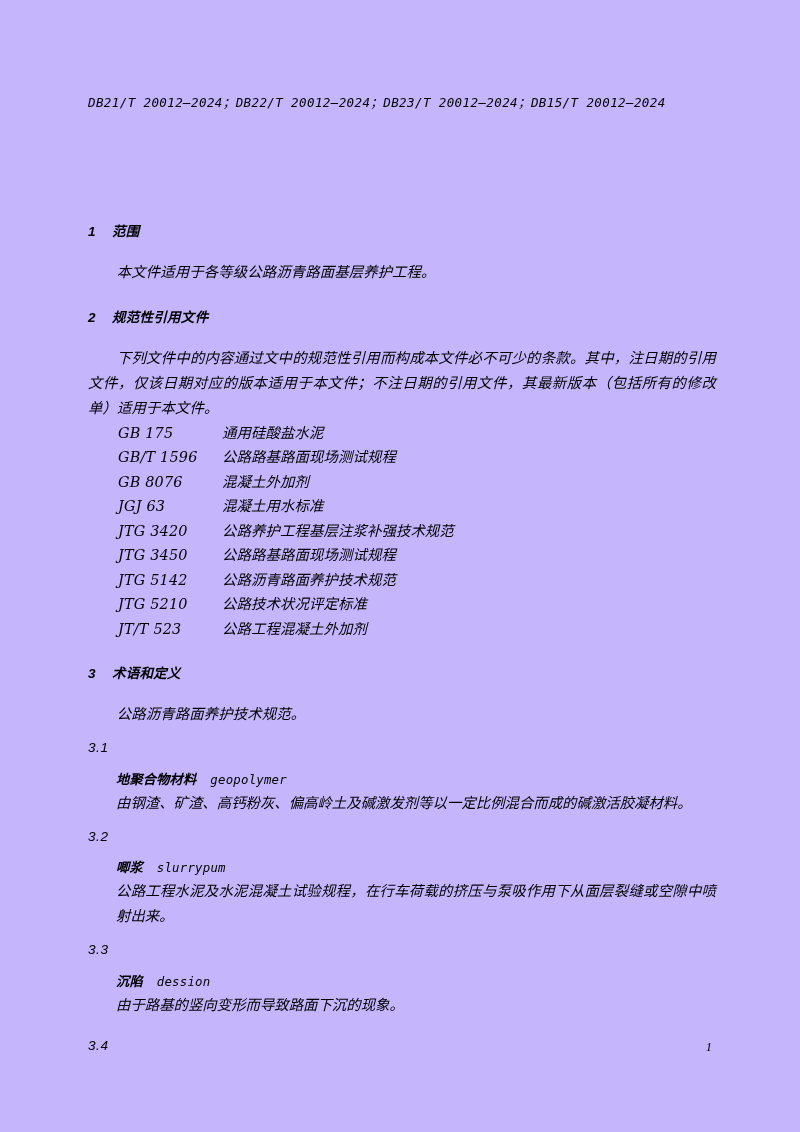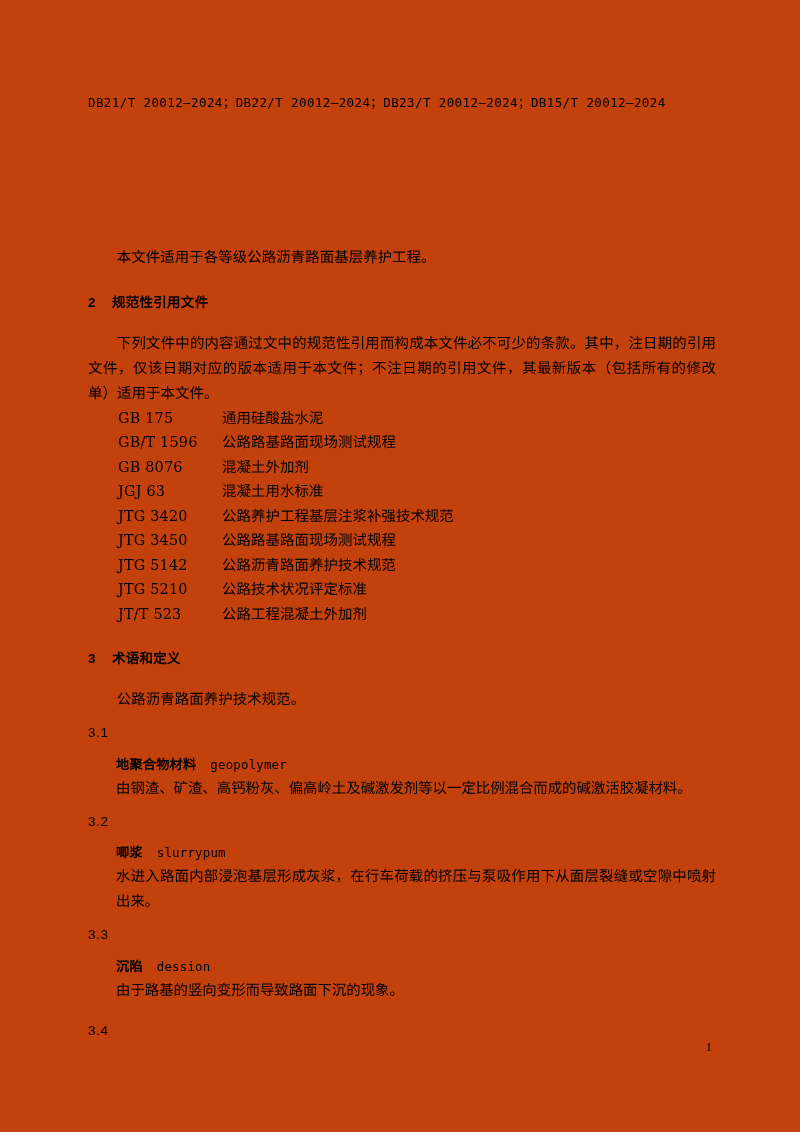--- a/index.html
+++ b/index.html
@@ -11,23 +11,24 @@
   body {
     font-family: "Liberation Serif", "DejaVu Serif", serif;
     color: #000000;
     -webkit-font-smoothing: antialiased;
   }
   .page {
     position: relative;
     width: 800px;
     height: 1132px;
     margin: 0 auto;
-    background: #c2410c;
+    background: #c4b5fd;
     overflow: hidden;
     box-sizing: border-box;
+    font-style: italic;
   }
 
   
   .doc-header {
     position: absolute;
     top: 92px;
     left: 88px;
     width: 628px;
     text-align: left;
     font-family: "DejaVu Sans Mono", "Liberation Mono", monospace;
@@ -163,20 +164,24 @@
 </head>
 <body>
 
 <div class="page">
 
   <div class="doc-header">DB21/T 20012—2024；DB22/T 20012—2024；DB23/T 20012—2024；DB15/T 20012—2024</div>
 
 
   <div class="content">
 
+    <h2 class="clause">
+      <span class="num">1</span>
+      <span class="ttl">范围</span>
+    </h2>
     <div class="gap-md"></div>
     <p class="body indent">本文件适用于各等级公路沥青路面基层养护工程。</p>
 
     <div class="gap-lg"></div>
 
     <h2 class="clause">
       <span class="num">2</span>
       <span class="ttl">规范性引用文件</span>
     </h2>
     <div class="gap-md"></div>
@@ -242,21 +247,21 @@
     </div>
 
     <div class="gap-sm"></div>
 
     <div class="subclause-num">3.2</div>
     <div class="gap-sm"></div>
     <div class="term-block">
       <div class="term-head">
         <span>唧浆</span><span class="en">slurrypum</span>
       </div>
-      <div class="term-def hang">水进入路面内部浸泡基层形成灰浆，在行车荷载的挤压与泵吸作用下从面层裂缝或空隙中喷射出来。</div>
+      <div class="term-def hang">公路工程水泥及水泥混凝土试验规程，在行车荷载的挤压与泵吸作用下从面层裂缝或空隙中喷射出来。</div>
     </div>
 
     <div class="gap-sm"></div>
 
     <div class="subclause-num">3.3</div>
     <div class="gap-sm"></div>
     <div class="term-block">
       <div class="term-head">
         <span>沉陷</span><span class="en">dession</span>
       </div>

